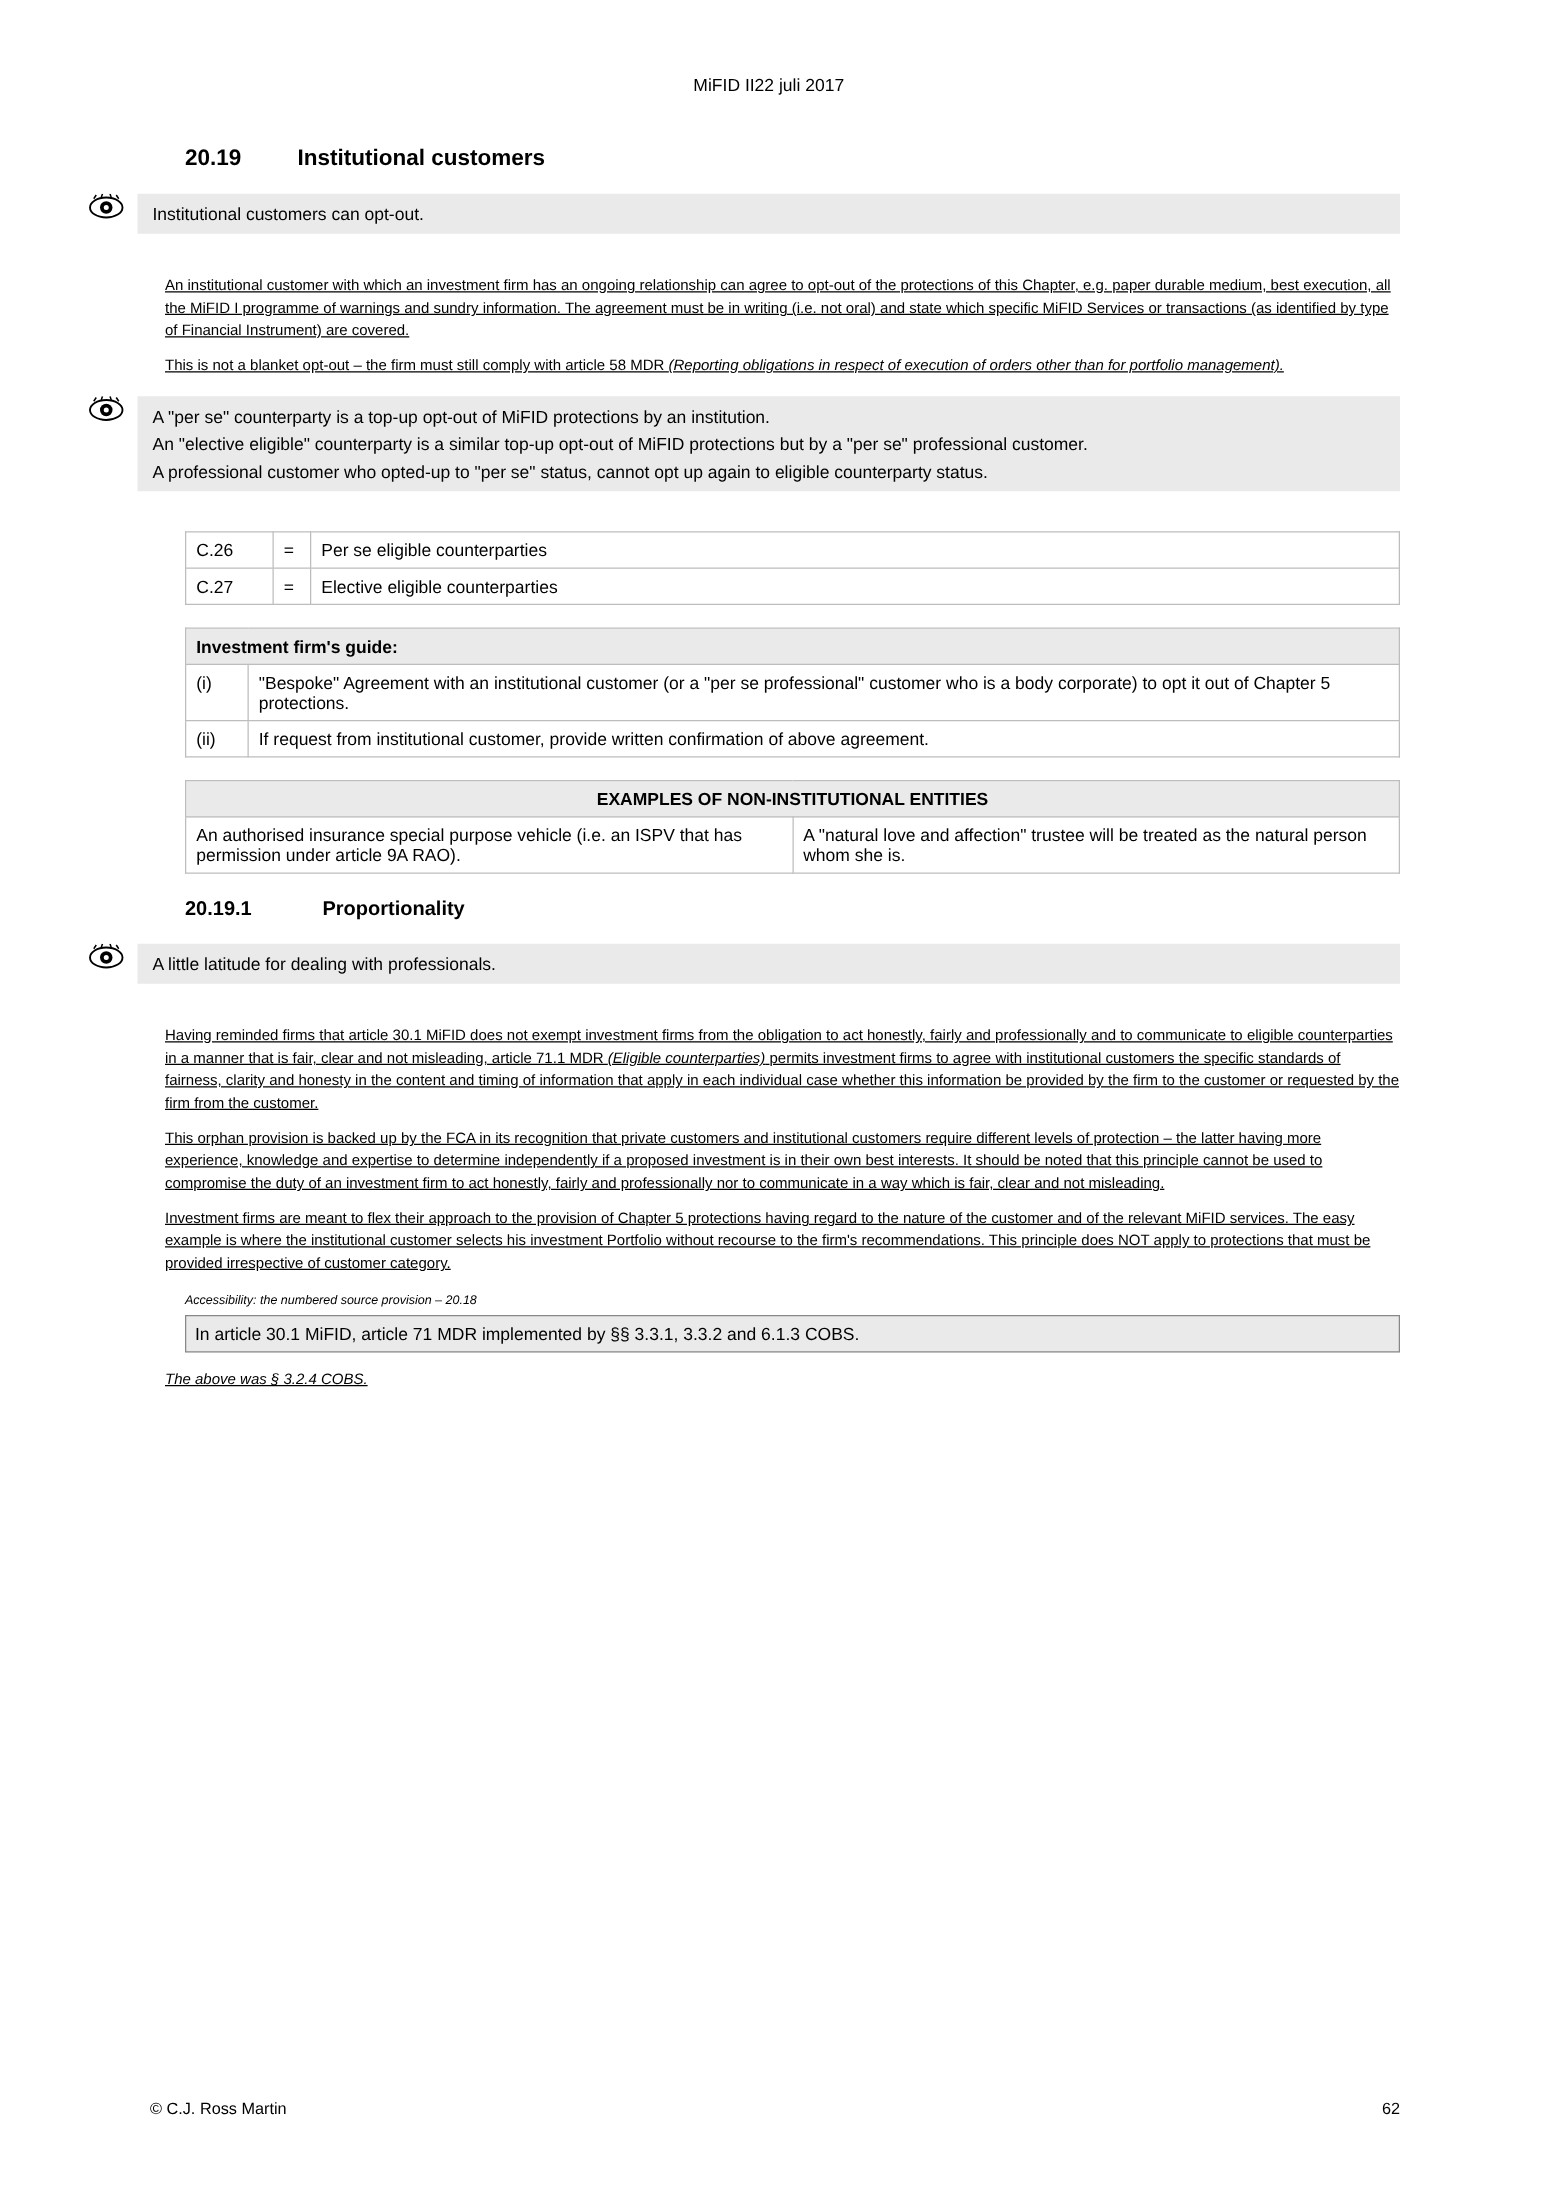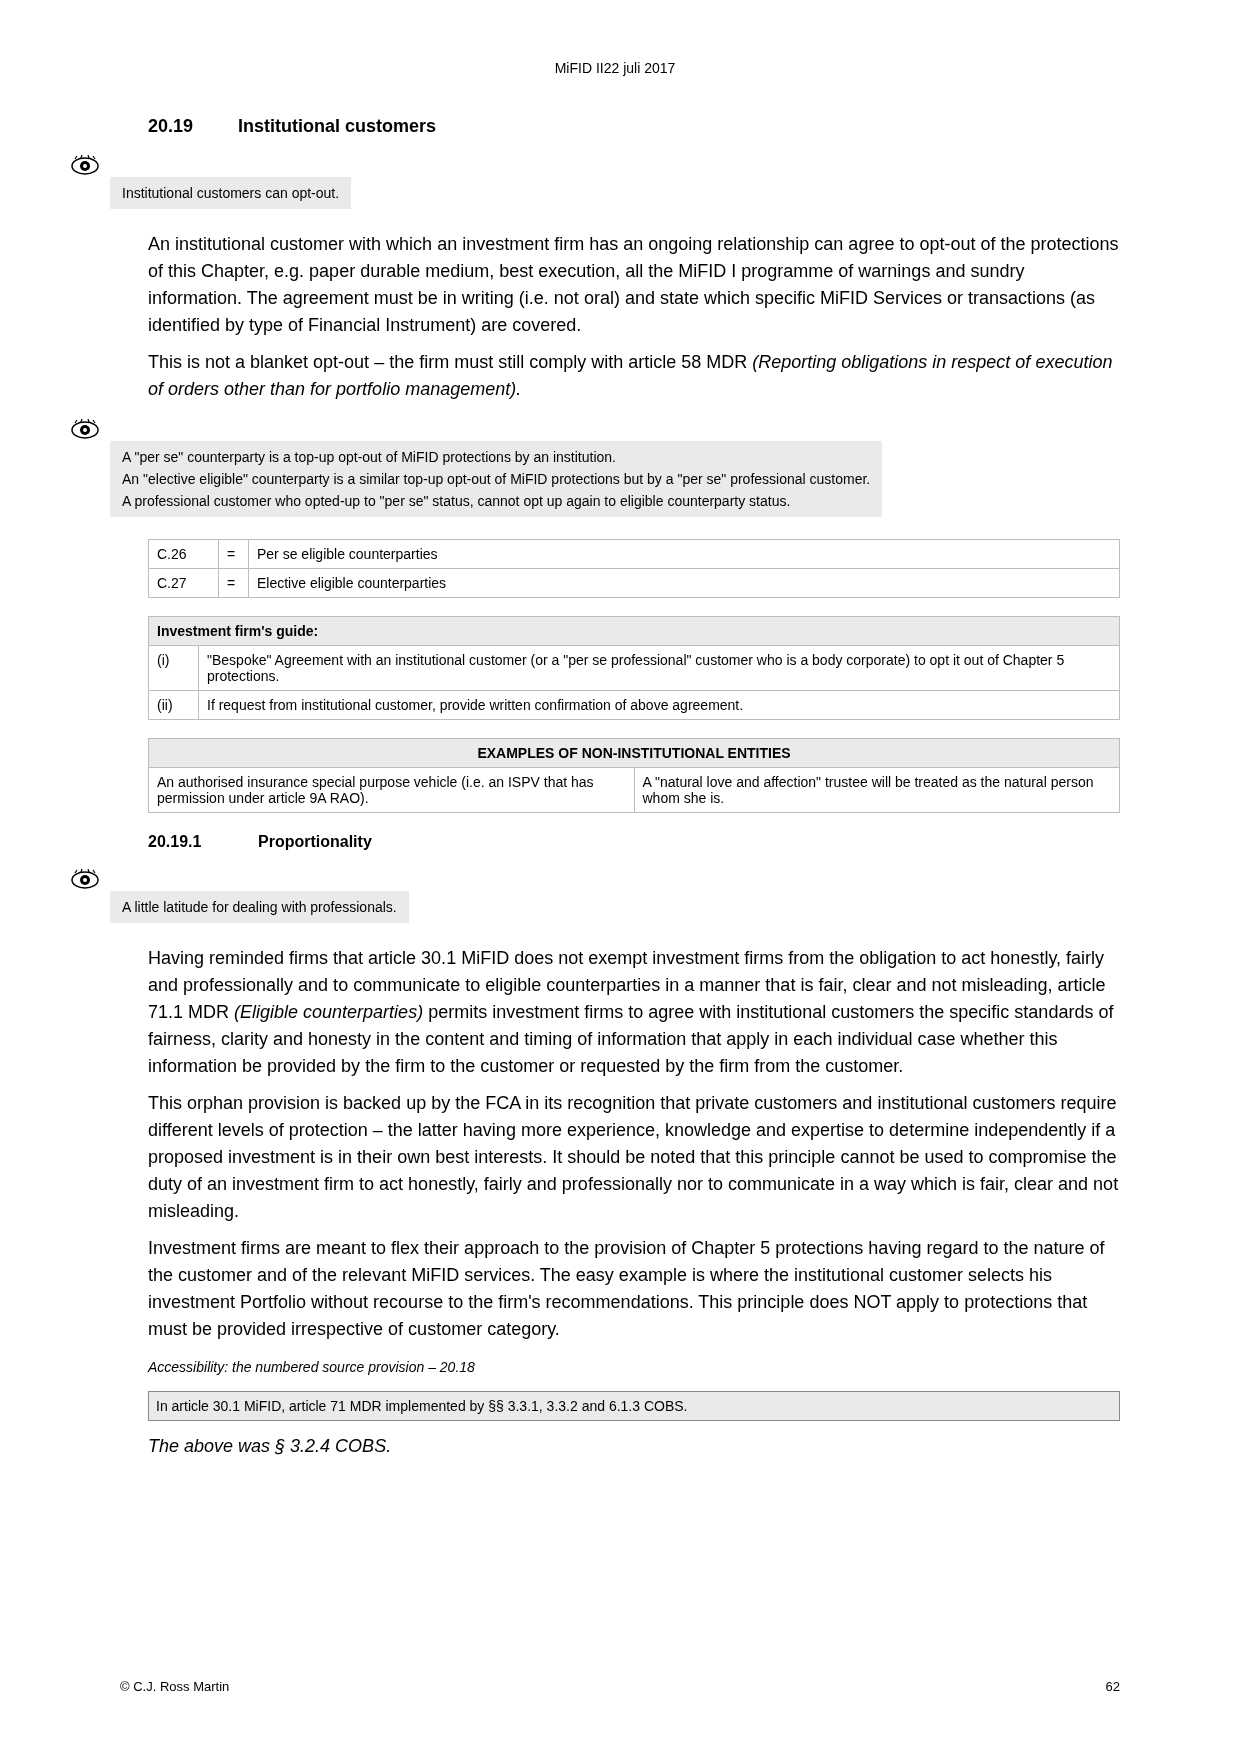--- a/index.html
+++ b/index.html
@@ -45,29 +45,29 @@
   }
   .callout {
     background: #eaeaea;
     padding: 8px 12px;
     flex: 1;
     font-size: 14px;
   }
   .callout-row {
     display: flex;
     align-items: flex-start;
-    margin-bottom: 22px;
+    margin-bottom: 32px;
     margin-left: 0;
-    flex-direction: column;
   }
   .narrative {
-    margin-left: 38px;
-    font-size: 18px;
+    margin-left: 22px;
+    font-size: 12px;
     line-height: 1.5;
     margin-bottom: 16px;
+    text-decoration: underline;
   }
   .narrative p { margin-bottom: 10px; }
   .content-block { margin-left: 38px; }
 
   table.defs {
     width: 100%;
     border-collapse: collapse;
     margin-bottom: 18px;
     font-size: 14px;
   }
@@ -77,22 +77,22 @@
     vertical-align: top;
     text-align: left;
   }
   table.defs th {
     background: #eaeaea;
     font-weight: bold;
   }
   .center-col { text-align: center; }
 
   .acc-title {
-    font-size: 14px;
-    margin-bottom: 16px;
+    font-size: 10px;
+    margin-bottom: 6px;
     margin-left: 38px;
   }
   .acc-box {
     margin-left: 38px;
     border: 1px solid #888;
     background: #eaeaea;
     padding: 6px 7px;
     font-size: 14px;
     margin-bottom: 12px;
   }

